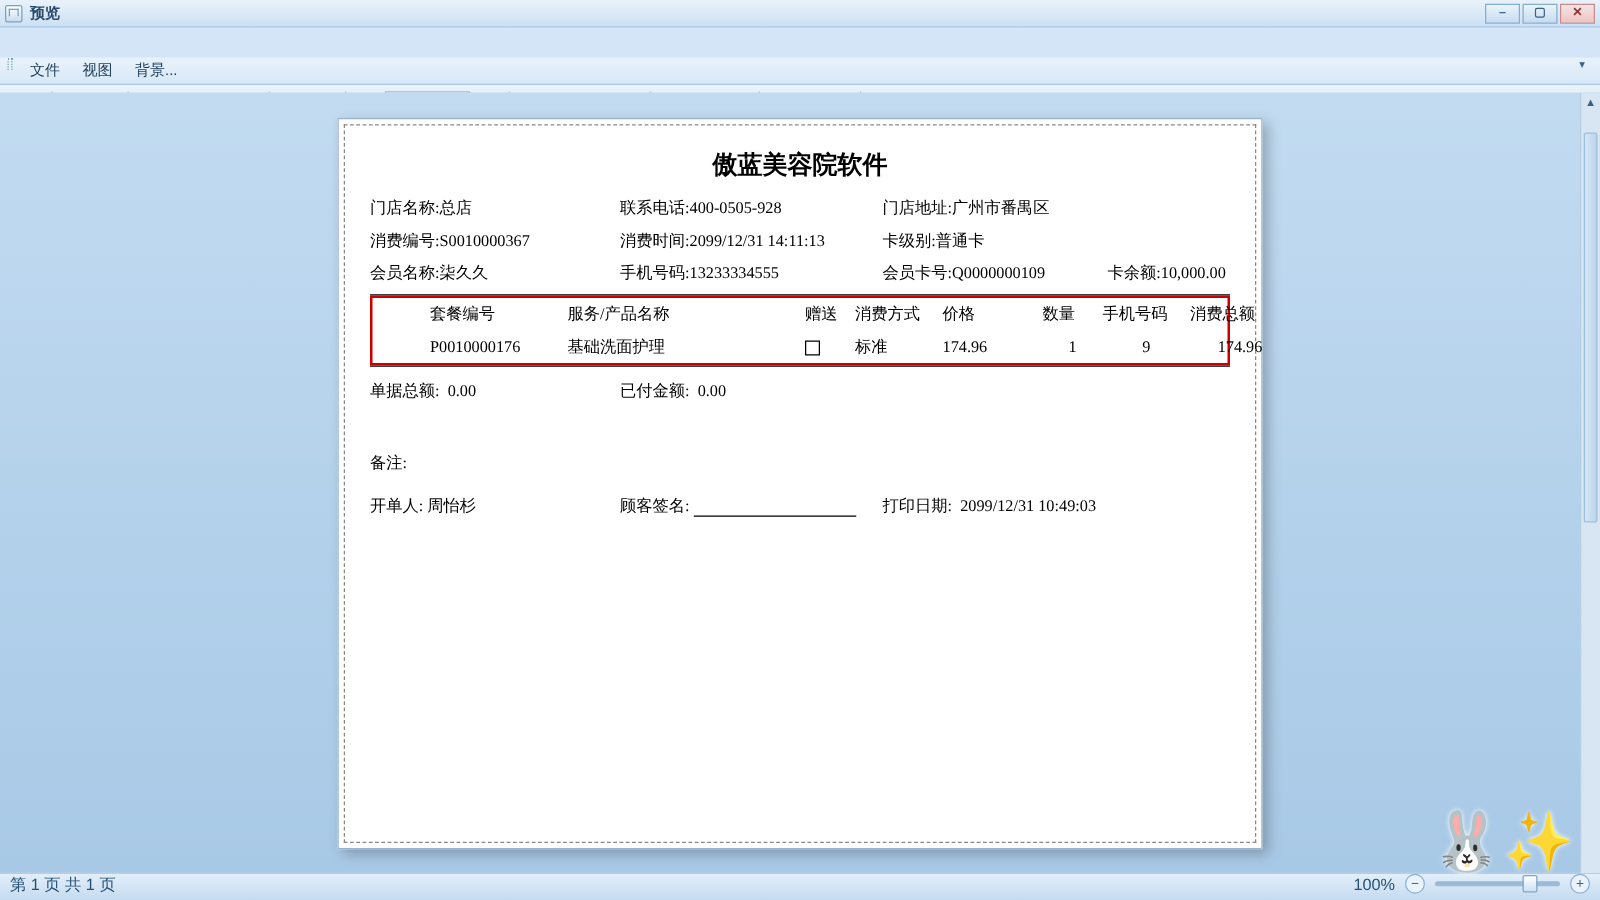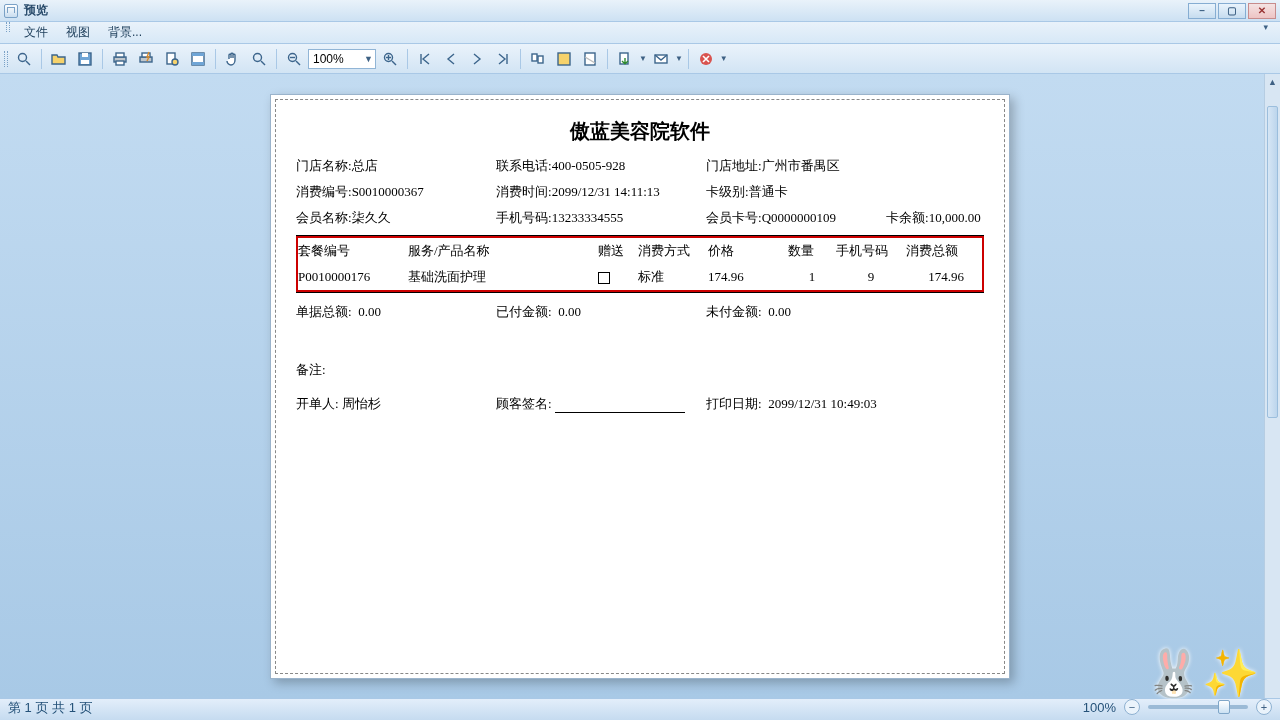--- a/index.html
+++ b/index.html
@@ -47,20 +47,21 @@
     border-color: #c78c8c; color: #933;
   }
 
   .menubar {
     height: 22px;
     background: linear-gradient(to bottom, #e9f2fa 0%, #d7e8f7 100%);
     border-bottom: 1px solid #a9c8e6;
     display: flex; 
     padding: 0 6px;
     gap: 2px;
+    margin-top: 24px;
   }
   .menubar .dot { width:4px; height:10px; border-left:1px dotted #7aa1c6; border-right:1px dotted #7aa1c6; margin-right:4px;}
   .menubar .menu {
     padding: 2px 8px;
     color: #1a3b58;
     cursor: default;
   }
   .menubar .chev { margin-left:auto; font-size:9px; color:#3e6184; padding:0 6px;}
 
   .toolbar {
@@ -161,20 +162,21 @@
   }
   .highlight-box {
     border: 2px solid #c00;
     padding: 0;
   }
   .tbl-row {
     display: grid;
     grid-template-columns: 110px 190px 40px 70px 80px 48px 70px 80px;
     align-items: center;
     height: 26px;
+    margin-left: 46px;
   }
   .tbl-row.header { font-weight: normal; }
   .tbl-row .cell { white-space: nowrap; }
   .tbl-row .chk {
     width:12px; height:12px;
     border:1px solid #000;
     display:inline-block;
     vertical-align: middle;
   }
 
@@ -451,21 +453,20 @@
             <span class="cell" style="text-align:center">1</span>
             <span class="cell" style="text-align:center">9</span>
             <span class="cell" style="text-align:center">174.96</span>
           </div>
         </div>
       </div>
 
       <div class="totals">
         <div><span>单据总额:</span>&nbsp;&nbsp;<span>0.00</span></div>
         <div><span>已付金额:</span>&nbsp;&nbsp;<span>0.00</span></div>
-        <div><span>未付金额:</span>&nbsp;&nbsp;<span>0.00</span></div>
       </div>
 
       <div class="remark-sec">
         <div>备注:</div>
         <div class="sign-grid">
           <div><span>开单人:</span>&nbsp;<span>周怡杉</span></div>
           <div><span>顾客签名:</span>&nbsp;<span class="sign-line"></span></div>
           <div><span>打印日期:</span>&nbsp;&nbsp;<span>2099/12/31 10:49:03</span></div>
         </div>
       </div>

